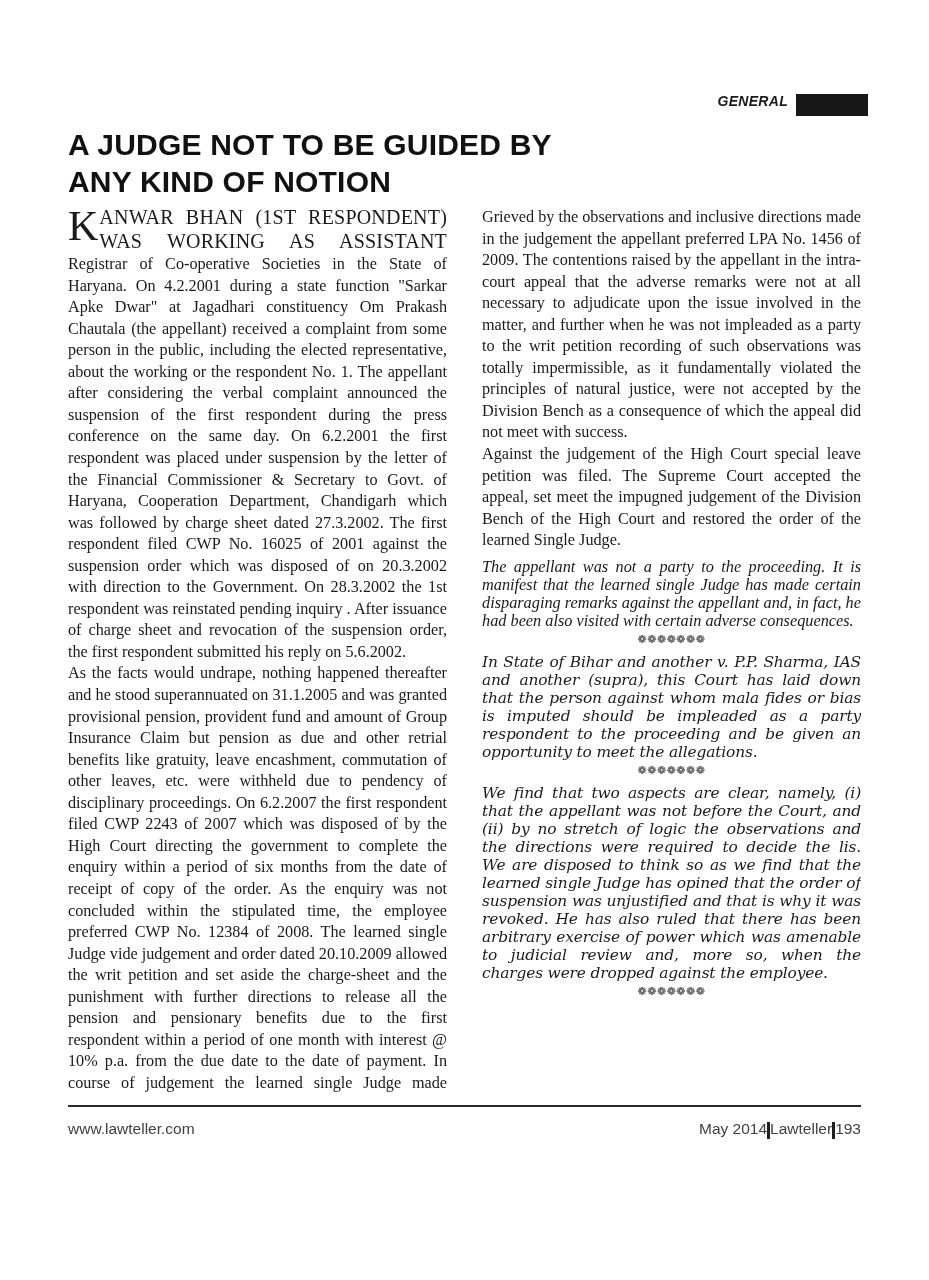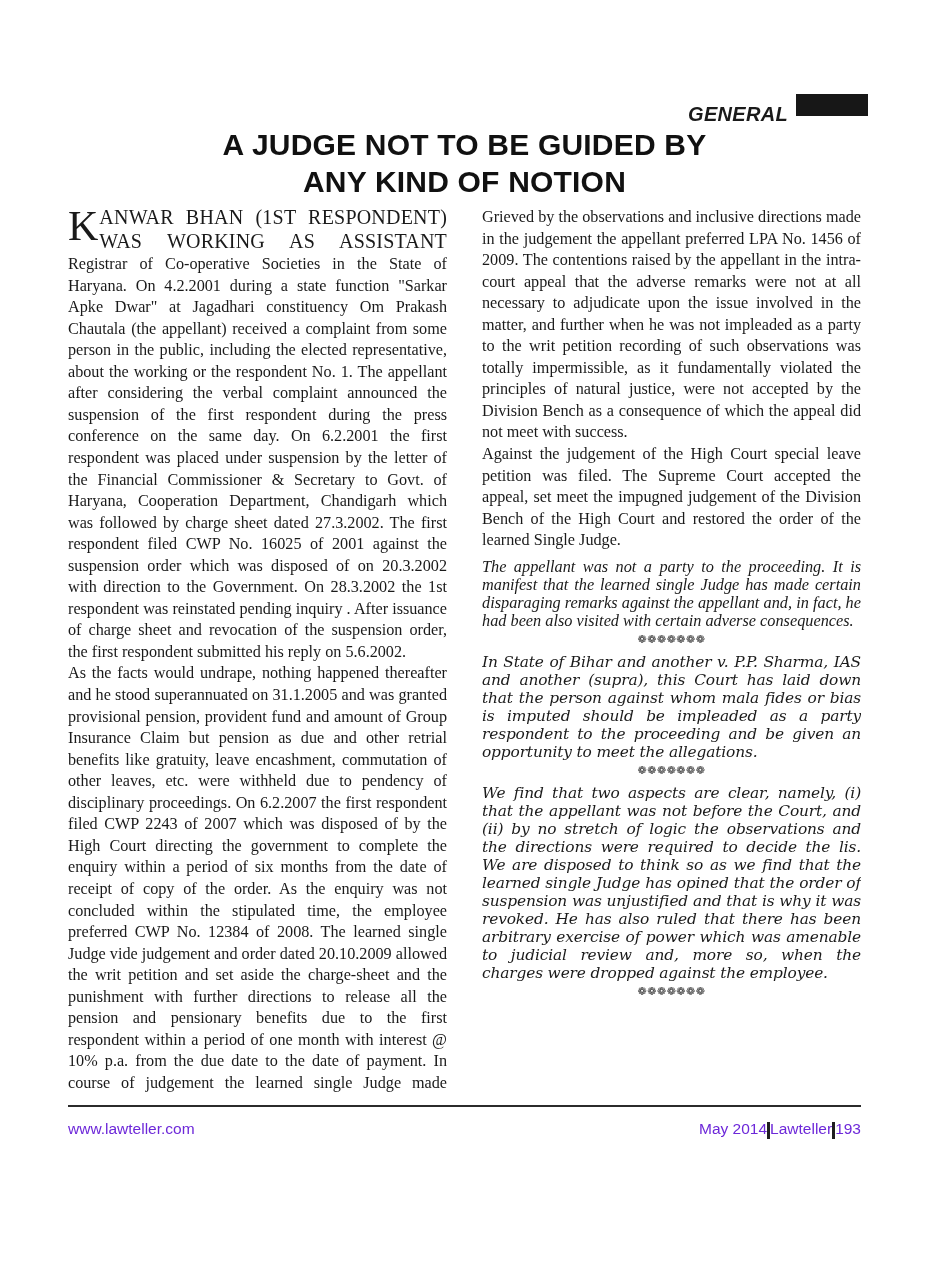--- a/index.html
+++ b/index.html
@@ -27,45 +27,44 @@
   .header-band {
     position: absolute;
     left: 68px;
     top: 93px;
     width: 793px;
     height: 30px;
   }
   .section-tag {
     position: absolute;
     right: 73px;
-    top: 10px;
+    top: 0px;
     font-family: "Liberation Sans", "DejaVu Sans", sans-serif;
     font-weight: bold;
     font-style: italic;
-    font-size: 20px;
+    font-size: 14px;
     letter-spacing: 0.3px;
     color: #1a1a1a;
     white-space: nowrap;
   }
   .section-block {
     position: absolute;
     right: -7px;
     top: 1px;
     width: 72px;
     height: 22px;
     background: #171717;
   }
 
   
   .article-title {
     position: absolute;
     left: 68px;
     top: 126px;
     width: 793px;
-    text-align: center;
     font-family: "Liberation Sans", "DejaVu Sans", sans-serif;
     font-weight: bold;
     font-size: 30px;
     line-height: 37px;
     letter-spacing: 0.2px;
     color: #111111;
   }
   .article-title .ln { display: block; }
 
   
@@ -163,21 +162,21 @@
     background: #2b2b2b;
   }
   .footer {
     position: absolute;
     left: 68px;
     top: 1118px;
     width: 793px;
     height: 26px;
     font-family: "Liberation Sans", "DejaVu Sans", sans-serif;
     font-size: 15.5px;
-    color: #6d28d9;
+    color: #404040;
   }
   .footer-left {
     position: absolute;
     left: 0;
     top: 2px;
   }
   .footer-right {
     position: absolute;
     right: 0;
     top: 2px;

